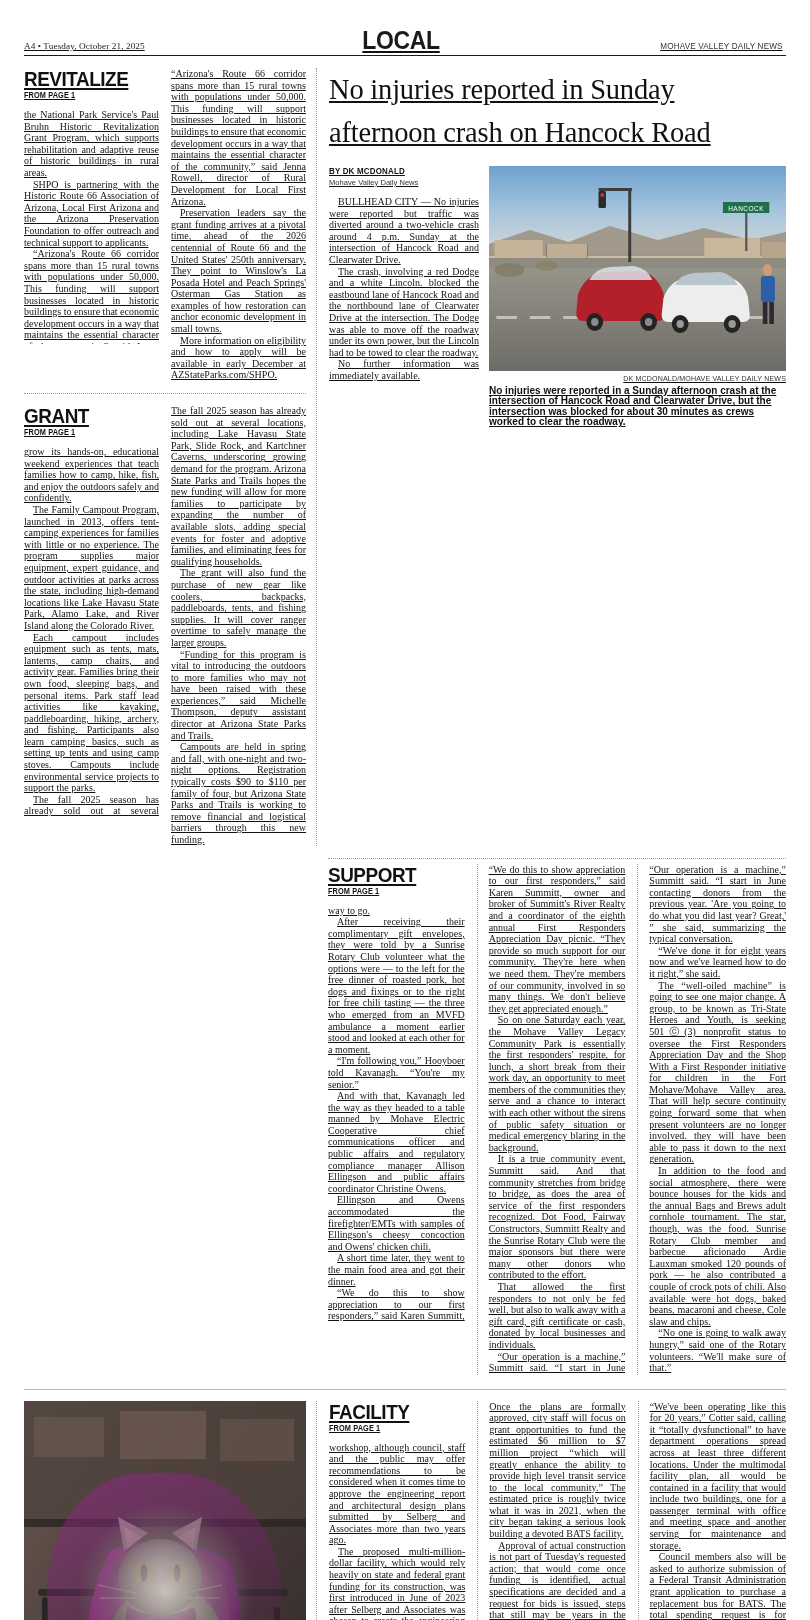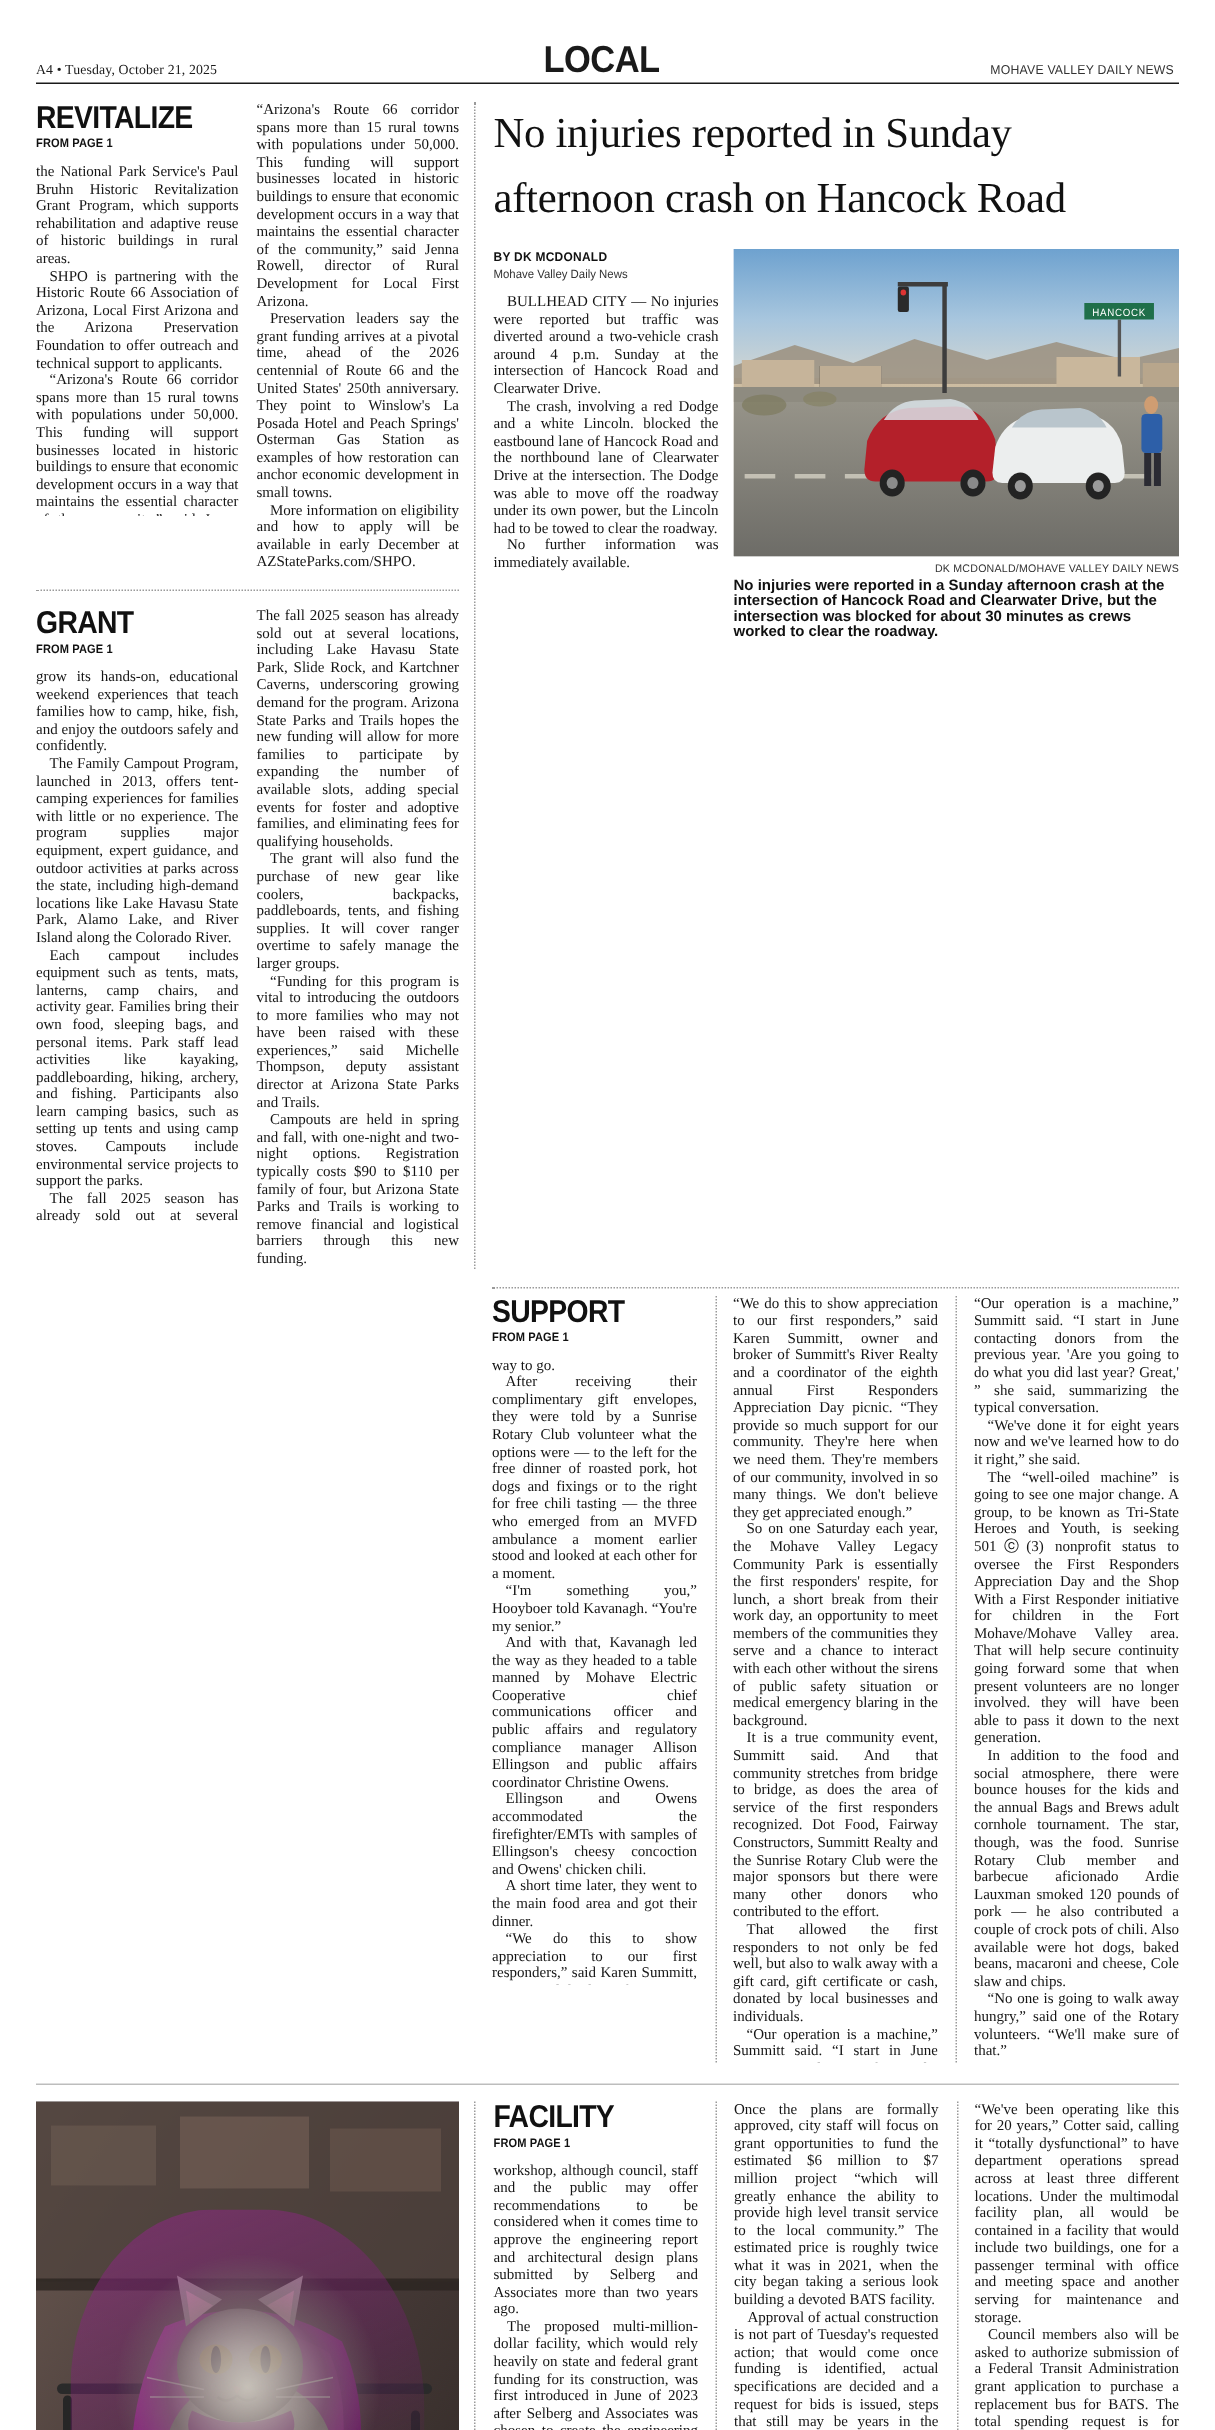--- a/index.html
+++ b/index.html
@@ -4,21 +4,21 @@
 <style>
   * { margin:0; padding:0; box-sizing:border-box; }
   html,body{ background:#ffffff; }
   body{
     width:810px; height:1620px;
     font-family:"Liberation Serif", serif;
     color:#111;
     position:relative;
     overflow:hidden;
   }
-  .page{ width:810px; height:1620px; padding:22px 24px 10px 24px; position:relative; }
+  .page{ width:810px; height:1620px; padding:22px 24px 10px 24px; position:relative;text-decoration:underline; }
 
   
   .masthead{
     display:flex; align-items:flex-end; justify-content:space-between;
     border-bottom:1.6px solid #1a1a1a;
     padding-bottom:4px;
     height:34px;
   }
   .mh-left{ font-family:"Liberation Serif",serif; font-size:9.2px; letter-spacing:.1px; color:#1a1a1a; white-space:nowrap; }
   .mh-center{
@@ -271,21 +271,21 @@
 
   <div class="mid-zone" style="margin-top:-6px;">
     <div class="mid-left"></div>
     <div class="mid-right" style="border-left:none;">
       <div class="three-inner">
         <div>
           <div class="jump-head">SUPPORT</div>
           <div class="jump-sub">FROM PAGE 1</div>
           <p class="body">way to go.</p>
           <p class="body ind">After receiving their complimentary gift envelopes, they were told by a Sunrise Rotary Club volunteer what the options were — to the left for the free dinner of roasted pork, hot dogs and fixings or to the right for free chili tasting — the three who emerged from an MVFD ambulance a moment earlier stood and looked at each other for a moment.</p>
-          <p class="body ind">“I'm something you,” Hooyboer told Kavanagh. “You're my senior.”</p>
+          <p class="body ind">“I'm following you,” Hooyboer told Kavanagh. “You're my senior.”</p>
           <p class="body ind">And with that, Kavanagh led the way as they headed to a table manned by Mohave Electric Cooperative chief communications officer and public affairs and regulatory compliance manager Allison Ellingson and public affairs coordinator Christine Owens.</p>
           <p class="body ind">Ellingson and Owens accommodated the firefighter/EMTs with samples of Ellingson's cheesy concoction and Owens' chicken chili.</p>
           <p class="body ind">A short time later, they went to the main food area and got their dinner.</p>
           <p class="body ind" style="max-height:36px;overflow:hidden;">“We do this to show appreciation to our first responders,” said Karen Summitt, owner and broker of Summitt's River Realty and a coordinator of the eighth annual First Responders Appreciation Day picnic. “They provide so much support for our community. They're here when we need them. They're members of our community, involved in so many things. We don't believe they get appreciated enough.”</p>
         </div>
         <div class="rule-v" style="padding-left:11px;">
           <p class="body">“We do this to show appreciation to our first responders,” said Karen Summitt, owner and broker of Summitt's River Realty and a coordinator of the eighth annual First Responders Appreciation Day picnic. “They provide so much support for our community. They're here when we need them. They're members of our community, involved in so many things. We don't believe they get appreciated enough.”</p>
           <p class="body ind">So on one Saturday each year, the Mohave Valley Legacy Community Park is essentially the first responders' respite, for lunch, a short break from their work day, an opportunity to meet members of the communities they serve and a chance to interact with each other without the sirens of public safety situation or medical emergency blaring in the background.</p>
           <p class="body ind">It is a true community event, Summitt said. And that community stretches from bridge to bridge, as does the area of service of the first responders recognized. Dot Food, Fairway Constructors, Summitt Realty and the Sunrise Rotary Club were the major sponsors but there were many other donors who contributed to the effort.</p>
           <p class="body ind">That allowed the first responders to not only be fed well, but also to walk away with a gift card, gift certificate or cash, donated by local businesses and individuals.</p>

